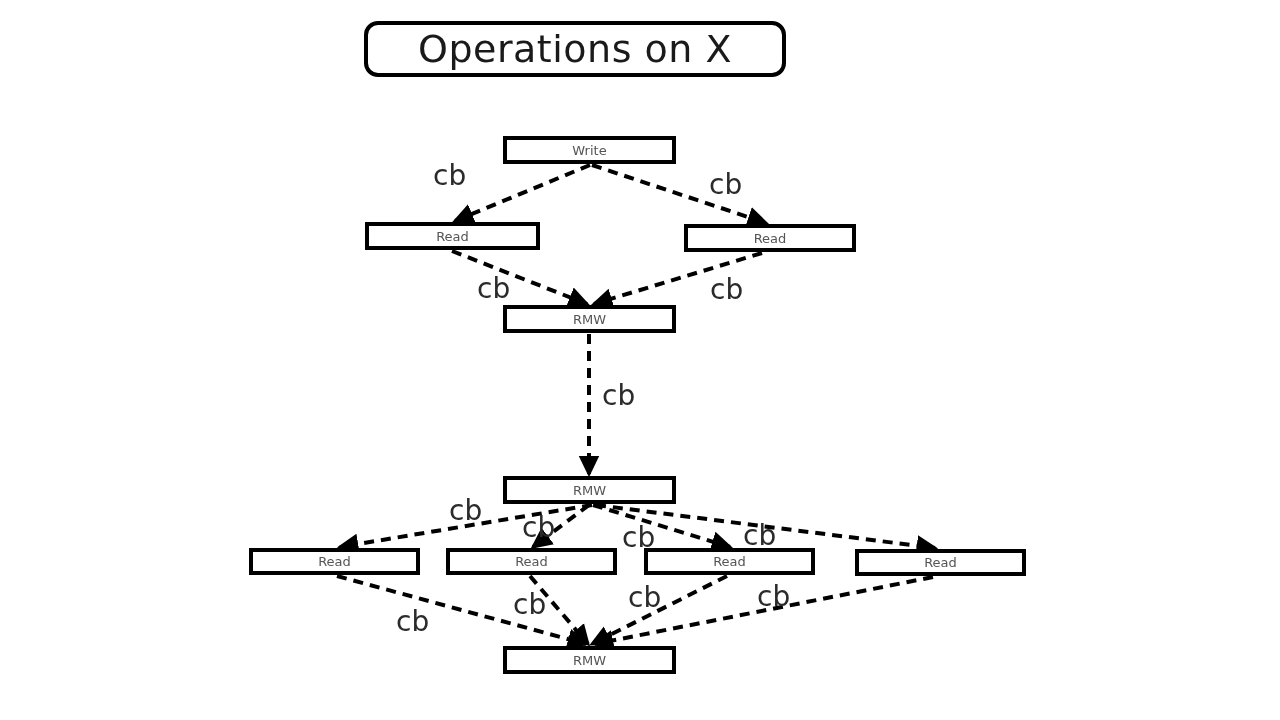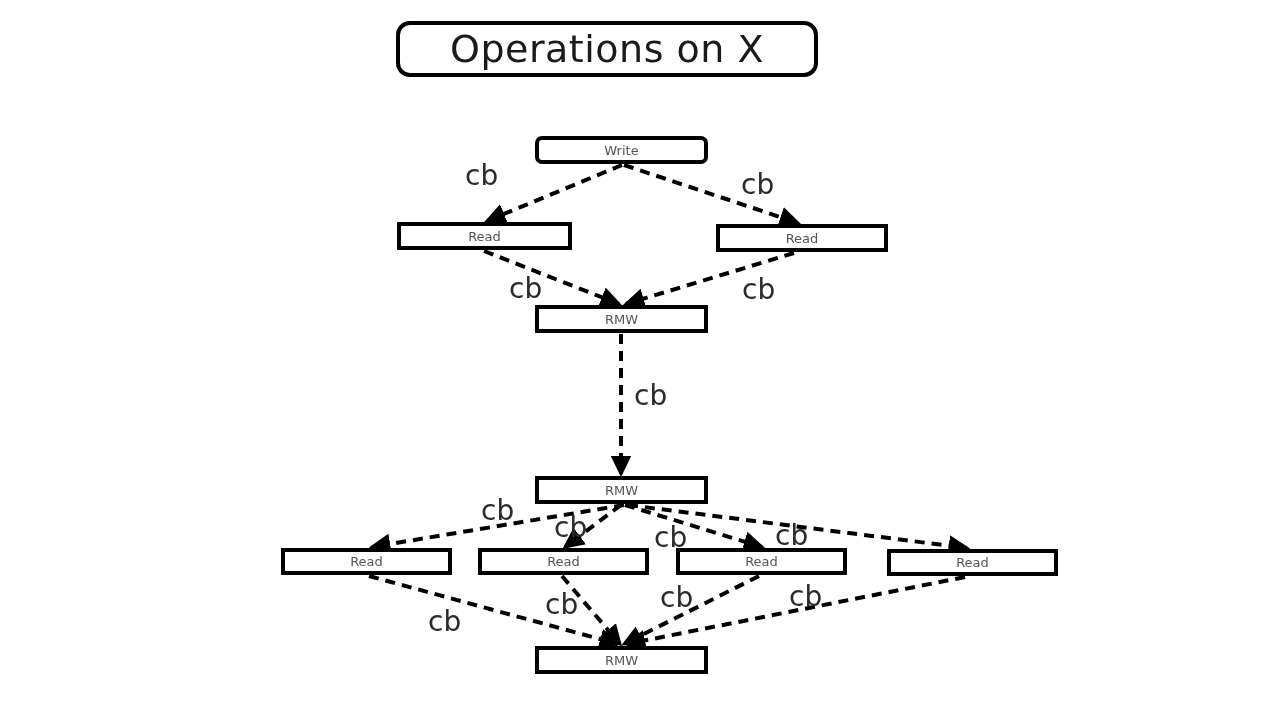--- a/index.html
+++ b/index.html
@@ -11,21 +11,20 @@
     width: 1280px;
     height: 720px;
     overflow: hidden;
     font-family: "DejaVu Sans", sans-serif;
   }
   #canvas {
     position: relative;
     width: 1088px;
     height: 720px;
     background: #ffffff;
-    margin-left: 32px;
   }
   svg.layer {
     position: absolute;
     left: 0;
     top: 0;
     width: 1280px;
     height: 720px;
   }
   .title-box {
     position: absolute;
@@ -95,21 +94,21 @@
         <line x1="593" y1="505" x2="730" y2="547" stroke="#000000" stroke-width="4" stroke-dasharray="10,7" marker-end="url(#arrowhead)"></line>
         <line x1="596" y1="505" x2="935" y2="548" stroke="#000000" stroke-width="4" stroke-dasharray="10,7" marker-end="url(#arrowhead)"></line>
         <line x1="337" y1="576" x2="586" y2="644" stroke="#000000" stroke-width="4" stroke-dasharray="10,7" marker-end="url(#arrowhead)"></line>
         <line x1="530" y1="576" x2="588" y2="644" stroke="#000000" stroke-width="4" stroke-dasharray="10,7" marker-end="url(#arrowhead)"></line>
         <line x1="727" y1="576" x2="592" y2="644" stroke="#000000" stroke-width="4" stroke-dasharray="10,7" marker-end="url(#arrowhead)"></line>
         <line x1="933" y1="577" x2="595" y2="644" stroke="#000000" stroke-width="4" stroke-dasharray="10,7" marker-end="url(#arrowhead)"></line>
       </g>
   </svg>
 
   <div id="nodes-group">
-      <div class="node-box" style="left: 503px; top: 136px; width: 173px; height: 28px; border-color: rgb(0, 0, 0); background: rgb(255, 255, 255); border-radius: 7px;">
+      <div class="node-box" style="left: 503px; top: 136px; width: 173px; height: 28px; border-color: rgb(0, 0, 0); background: rgb(255, 255, 255);">
         <span class="node-label" style="color: rgb(85, 85, 85);">Write</span>
       </div>
       <div class="node-box" style="left: 365px; top: 222px; width: 175px; height: 28px; border-color: rgb(0, 0, 0); background: rgb(255, 255, 255);">
         <span class="node-label" style="color: rgb(85, 85, 85);">Read</span>
       </div>
       <div class="node-box" style="left: 684px; top: 224px; width: 172px; height: 28px; border-color: rgb(0, 0, 0); background: rgb(255, 255, 255);">
         <span class="node-label" style="color: rgb(85, 85, 85);">Read</span>
       </div>
       <div class="node-box" style="left: 503px; top: 305px; width: 173px; height: 28px; border-color: rgb(0, 0, 0); background: rgb(255, 255, 255);">
         <span class="node-label" style="color: rgb(85, 85, 85);">RMW</span>

